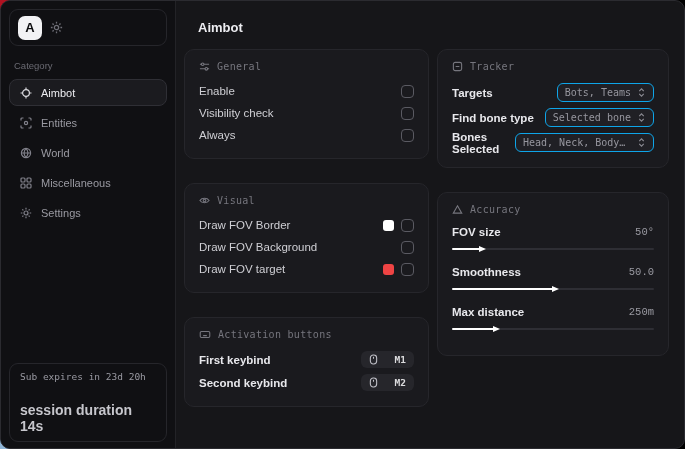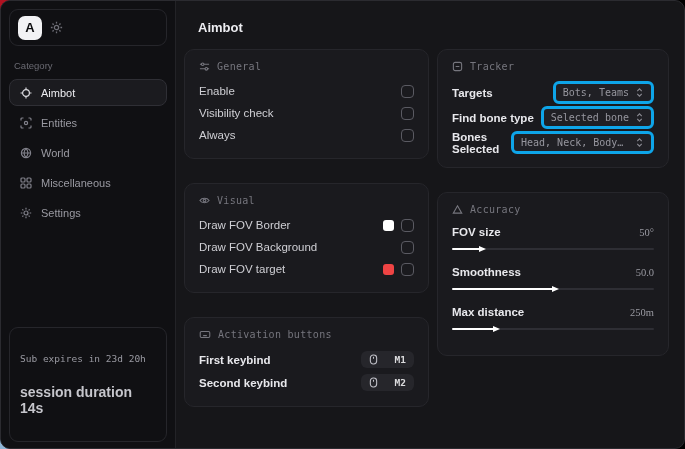--- a/index.html
+++ b/index.html
@@ -23,21 +23,21 @@
   .app-sub  { font-size:9px; color:#84848c; }
   .logo-gear { color:#6e6e76; display:flex; }
   .category { font-size:9.5px; color:#6a6a72; margin:14px 0 8px 5px; }
   .nav-item { display:flex; align-items:center; gap:9px; height:27px; padding:0 10px;
               border-radius:8px; border:1px solid transparent; margin-bottom:3px;
               font-size:11px; color:#9a9aa2; }
   .nav-item .ni-icon { display:flex; color:#80808a; }
   .nav-item.active { background:#1b1b1f; border-color:#2f2f35; color:#ececf0; }
   .nav-item.active .ni-icon { color:#d8d8dc; }
   .sub-card { position:absolute; left:8px; right:8px; bottom:6px; border:1px solid #26262b;
-              border-radius:9px; padding:25px 10px; }
+              border-radius:9px; padding:7px 10px; }
   .sub-line1 { font-family:"DejaVu Sans Mono", monospace; font-size:9.5px; color:#9a9aa2; }
   .sub-line2 { font-size:14px; color:#c6c6cc; margin-top:20px; font-weight:bold; }
 
   
   .main { flex:1; padding:19px 15px 0 8px; }
   .page-title { font-size:13px; font-weight:bold; color:#ededf1; margin:0 0 14px 14px; }
   .cols { display:flex; gap:8px; align-items:flex-start; }
   .col-left  { width:245px; flex-shrink:0; }
   .col-right { flex:1; }
   .card { background:#1a1a1e; border:1px solid #26262b; border-radius:10px;
@@ -54,30 +54,30 @@
   .checkbox { width:13px; height:13px; border:1.5px solid #5a5a62; border-radius:4px; }
   .swatch { width:11px; height:11px; border-radius:3px; }
 
   .kb-row { height:23px; }
   .kb-badge { display:flex; align-items:center; gap:17px; background:#26262b; border-radius:6px;
               padding:3px 8px; font-family:"DejaVu Sans Mono", monospace; font-size:9.5px;
               font-weight:bold; color:#dcdcde; }
   .kb-badge .kb-icon { display:flex; color:#bfbfc6; }
 
   .tr-row { height:25px; }
-  .select { display:flex; align-items:center; gap:6px; background:#202025; border:3px solid #0ea5e9;
+  .select { display:flex; align-items:center; gap:6px; background:#202025; border:1px solid #0ea5e9;
             border-radius:6px; padding:3px 7px; font-family:"DejaVu Sans Mono", monospace;
             font-size:10px; color:#96969e; }
   .select .sel-text { white-space:nowrap; overflow:hidden; text-overflow:ellipsis; }
   .select.wide .sel-text { max-width:108px; }
   .select .sel-icon { display:flex; color:#8a8a92; flex-shrink:0; }
 
   .slider-group { margin-bottom:9px; }
   .sg-top { display:flex; justify-content:space-between; align-items:center; height:18px; }
-  .sg-value { font-family:Liberation Serif, serif; font-size:10.5px; color:#9a9aa2; }
+  .sg-value { font-family:Liberation Mono, monospace; font-size:10.5px; color:#9a9aa2; }
   .slider { position:relative; height:10px; margin-top:3px; }
   .slider::before { content:""; position:absolute; left:0; right:0; top:50%; height:2px;
                     margin-top:-1px; background:#2e2e34; border-radius:2px; }
   .slider-fill { position:absolute; left:0; top:50%; height:2.5px; margin-top:-1.25px;
                  background:#fff; border-radius:2px; }
   .slider-thumb { position:absolute; right:-6px; top:50%; transform:translateY(-50%);
                   width:0; height:0; border-left:7px solid #fff;
                   border-top:3.5px solid transparent; border-bottom:3.5px solid transparent; }
 </style>
 </head>

